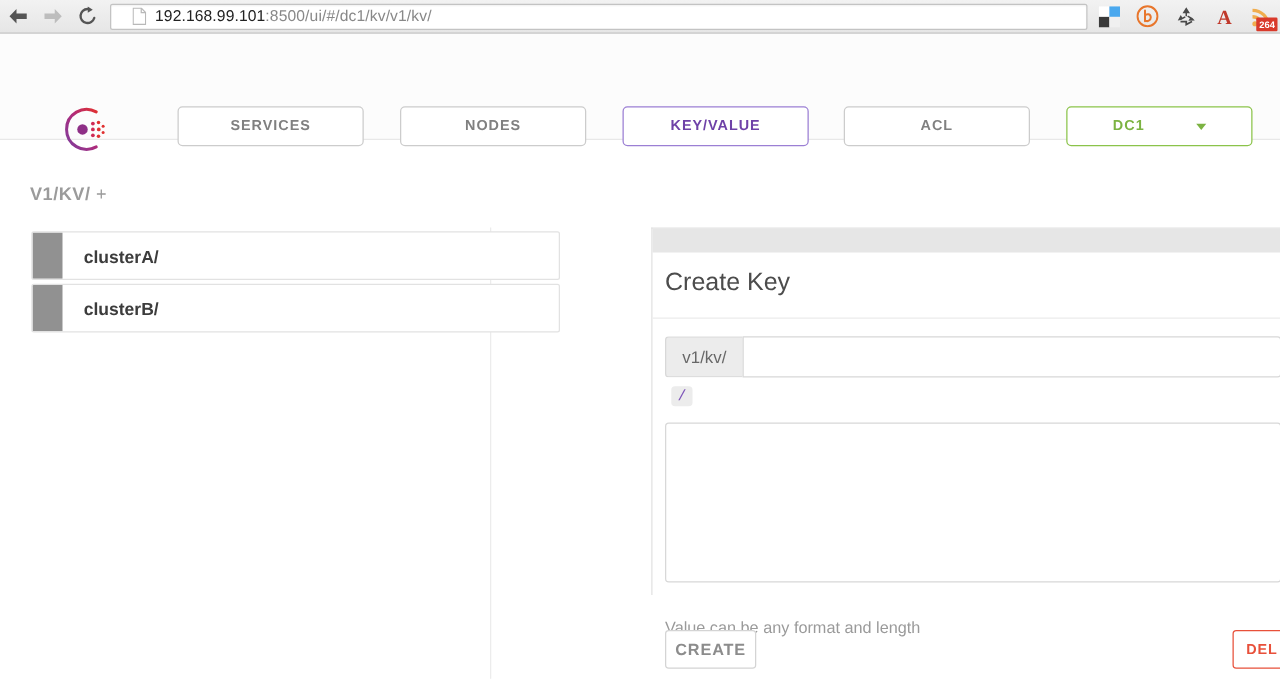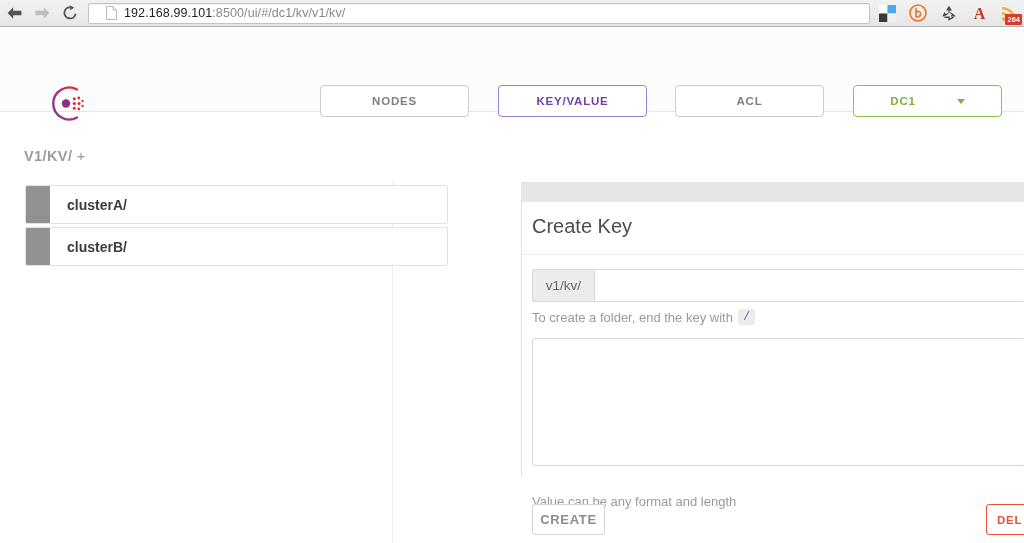--- a/index.html
+++ b/index.html
@@ -353,20 +353,23 @@
     <circle cx="26.3" cy="20.5" r="1.5" fill="#cf2a55"></circle>
     <circle cx="31" cy="20.5" r="1.5" fill="#e03030"></circle>
     <circle cx="26.3" cy="15.8" r="1.5" fill="#cf2a55"></circle>
     <circle cx="26.3" cy="25.2" r="1.5" fill="#cf2a55"></circle>
     <circle cx="30.8" cy="15" r="1.4" fill="#e03030"></circle>
     <circle cx="30.8" cy="26" r="1.4" fill="#e03030"></circle>
     <circle cx="34.5" cy="18" r="1.2" fill="#e03030"></circle>
     <circle cx="34.5" cy="23" r="1.2" fill="#e03030"></circle>
   </svg>
 
+  <div class="nav-pill" id="nav-services">
+    <span>SERVICES</span>
+  </div>
 
   <div class="nav-pill" id="nav-nodes">
     <span>NODES</span>
   </div>
 
   <div class="nav-pill" id="nav-kv">
     <span>KEY/VALUE</span>
   </div>
 
   <div class="nav-pill" id="nav-acl">
@@ -404,21 +407,20 @@
 
   <div id="panel-title">Create Key</div>
   <div id="panel-title-rule"></div>
 
   <div id="key-input-row">
     <div id="key-prefix">v1/kv/</div>
     <input id="key-input" type="text" placeholder="" style="">
   </div>
 
   <div id="key-hint">
-    <span>To create a folder, end the key with</span>
     <span class="code-chip">/</span>
   </div>
 
   <textarea id="value-textarea" placeholder="" style=""></textarea>
 
   <div id="value-hint">Value can be any format and length</div>
 
   <button id="create-button">CREATE</button>
   <button id="delete-button">DEL</button>
 

